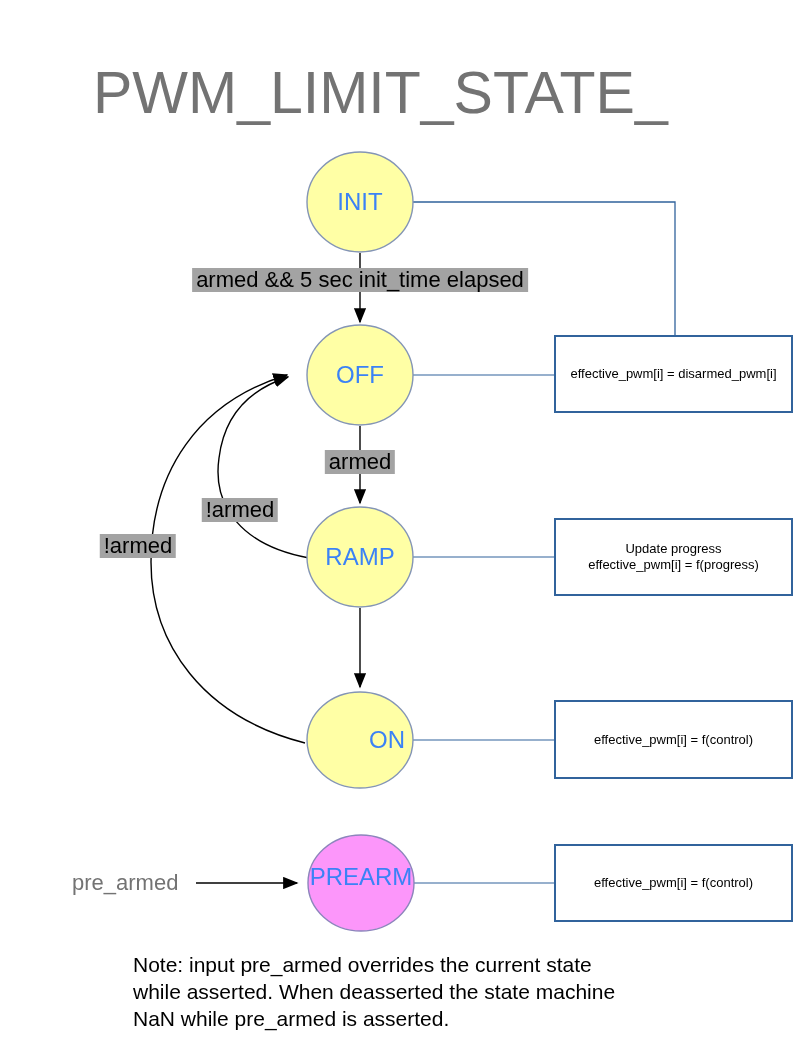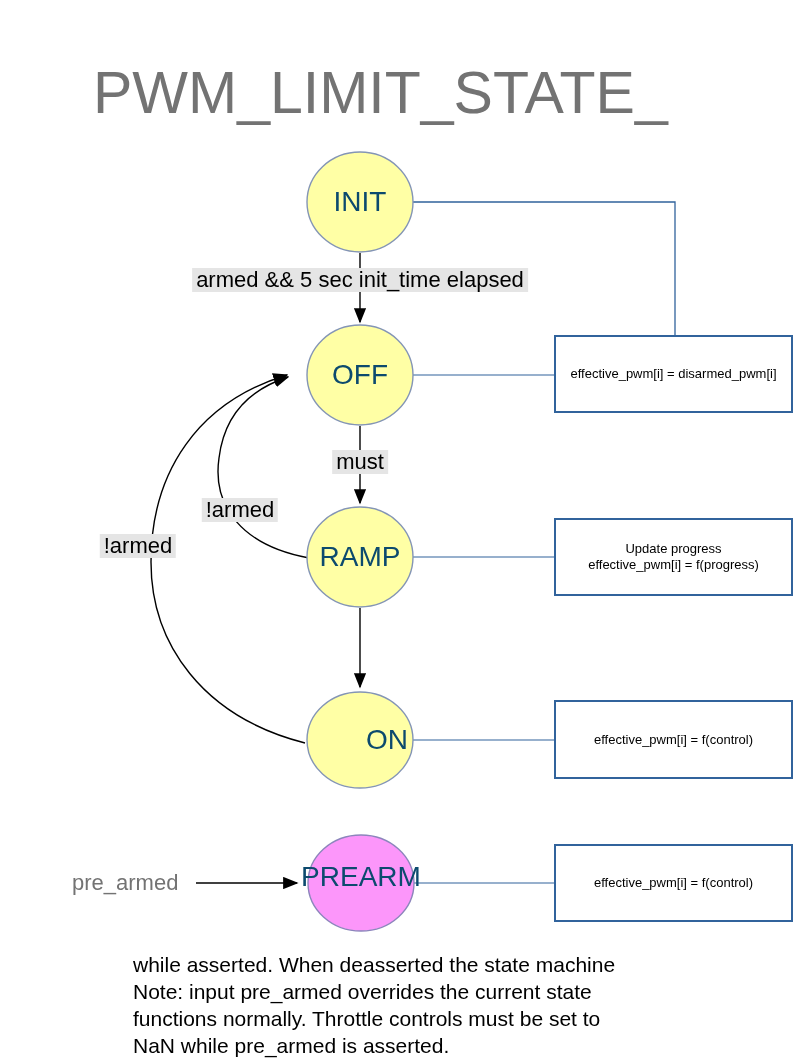--- a/index.html
+++ b/index.html
@@ -13,31 +13,31 @@
   .abs{position:absolute;}
   .title{
     font-size:59px;
     color:#737373;
     white-space:nowrap;
     line-height:1;
     letter-spacing:0px;
   }
   svg.canvas{position:absolute;left:0;top:0;}
   .state-label{
-    font-size:28px;
-    color:#0c4a6e;
+    font-size:24px;
+    color:#3b82f6;
     text-align:center;
     transform:translateX(-50%);
     white-space:nowrap;
     line-height:28px;
   }
   .edge-label{
     font-size:22px;
     color:#000;
-    background:#e5e5e5;
+    background:#a3a3a3;
     padding:0 4px;
     transform:translateX(-50%);
     white-space:nowrap;
     line-height:24px;
   }
   .input-label{
     font-size:22px;
     color:#737373;
     white-space:nowrap;
     line-height:26px;
@@ -98,33 +98,32 @@
     <ellipse cx="361" cy="883" rx="53" ry="48" fill="#FC96FA" stroke="#8C85BC" stroke-width="1.4"></ellipse>
   </svg>
 
   <div class="abs state-label" style="left:360px;top:188px;">INIT</div>
   <div class="abs state-label" style="left:360px;top:361px;">OFF</div>
   <div class="abs state-label" style="left:360px;top:543px;">RAMP</div>
   <div class="abs state-label" style="left:360px;top:726px;margin-left:27px;">ON</div>
   <div class="abs state-label" style="left:361px;top:863px;">PREARM</div>
 
   <div class="abs edge-label" style="left:360px;top:268px;">armed &amp;&amp; 5 sec init_time elapsed</div>
-  <div class="abs edge-label" style="left:360px;top:450px;">must</div>
+  <div class="abs edge-label" style="left:360px;top:450px;">armed</div>
   <div class="abs edge-label" style="left:240px;top:498px;">!armed</div>
   <div class="abs edge-label" style="left:138px;top:534px;">!armed</div>
   <div class="abs input-label" style="left:72px;top:870px;">pre_armed</div>
 
   <div class="abs box-text" style="left:555px;top:336px;width:237px;height:76px;">effective_pwm[i] = disarmed_pwm[i]</div>
   <div class="abs box-text" style="left:555px;top:519px;width:237px;height:76px;flex-direction:column;">
     <div>Update progress</div>
     <div>effective_pwm[i] = f(progress)</div>
   </div>
   <div class="abs box-text" style="left:555px;top:701px;width:237px;height:77px;">effective_pwm[i] = f(control)</div>
   <div class="abs box-text" style="left:555px;top:845px;width:237px;height:76px;">effective_pwm[i] = f(control)</div>
 
   <div class="abs note" style="left:133px;top:951px;">
+    <div>Note: input pre_armed overrides the current state</div>
     <div>while asserted. When deasserted the state machine</div>
-    <div>Note: input pre_armed overrides the current state</div>
-    <div>functions normally. Throttle controls must be set to</div>
     <div>NaN while pre_armed is asserted.</div>
   </div>
 
 </div>
 
 </body></html>

